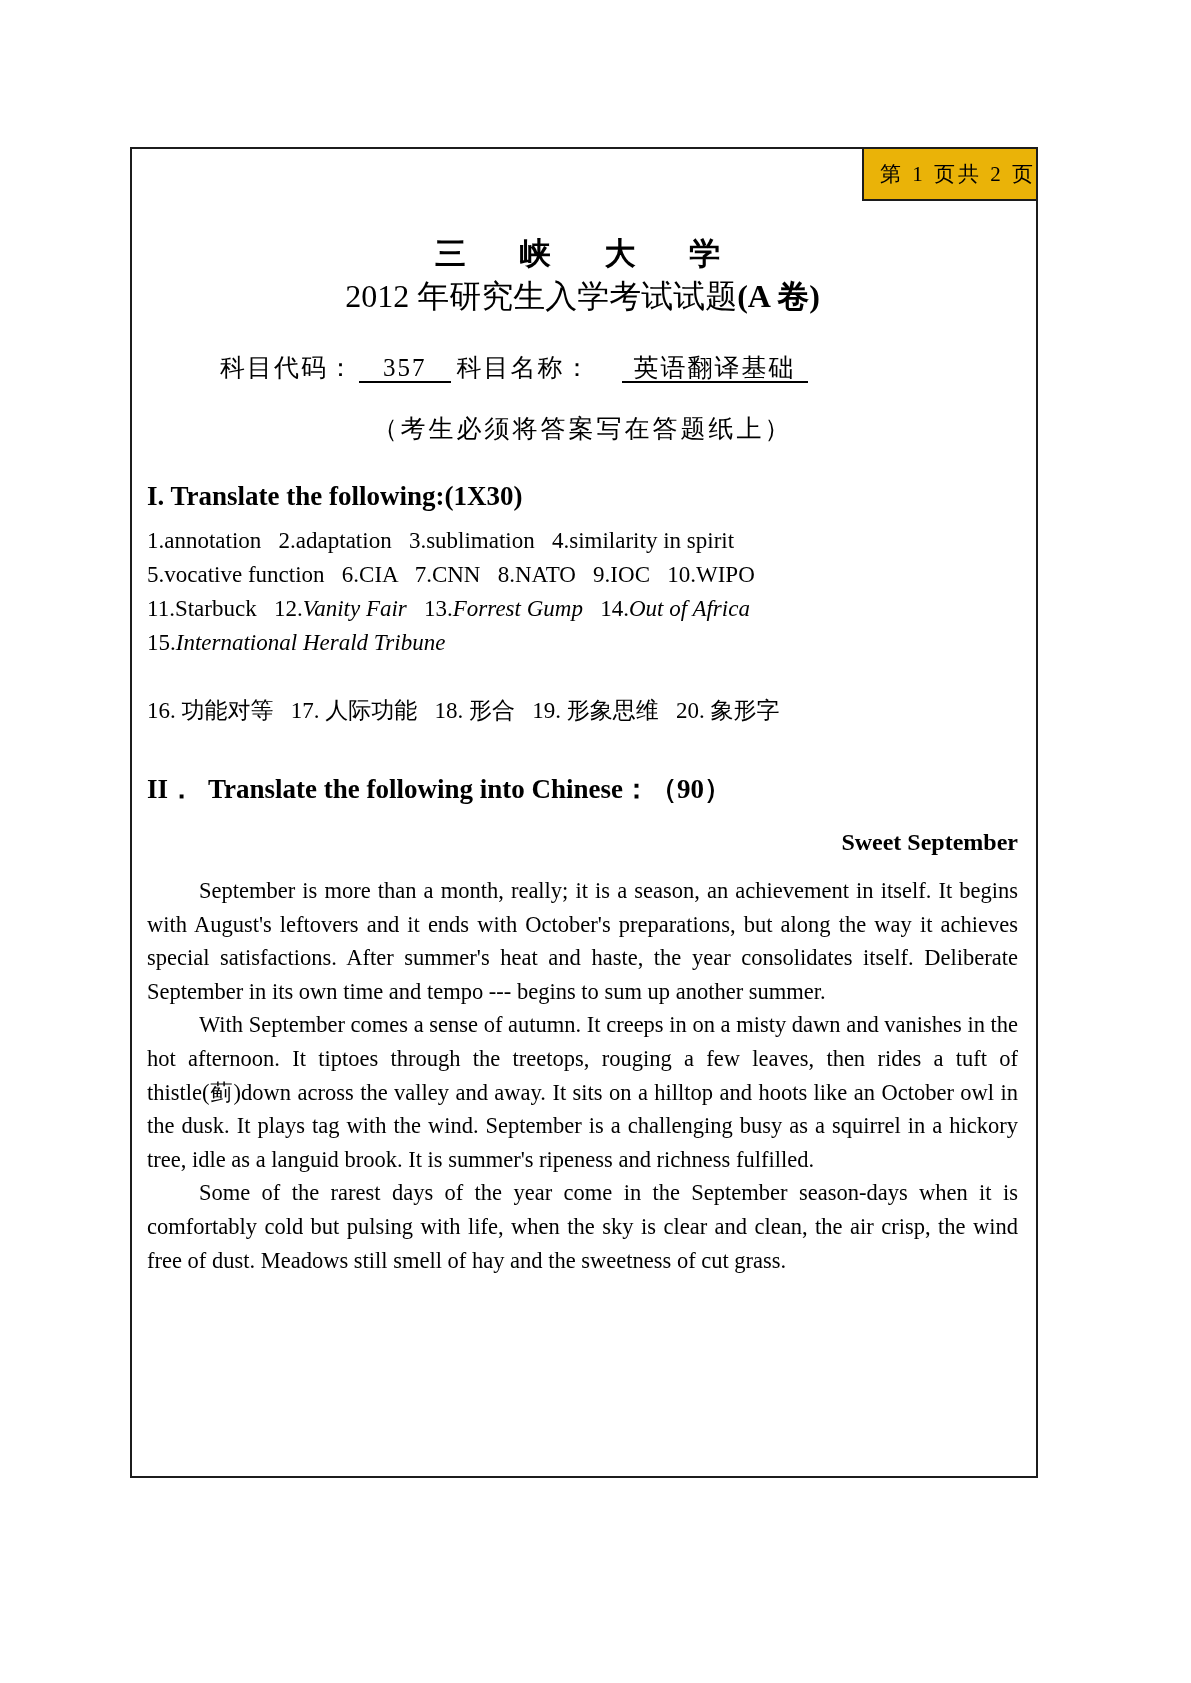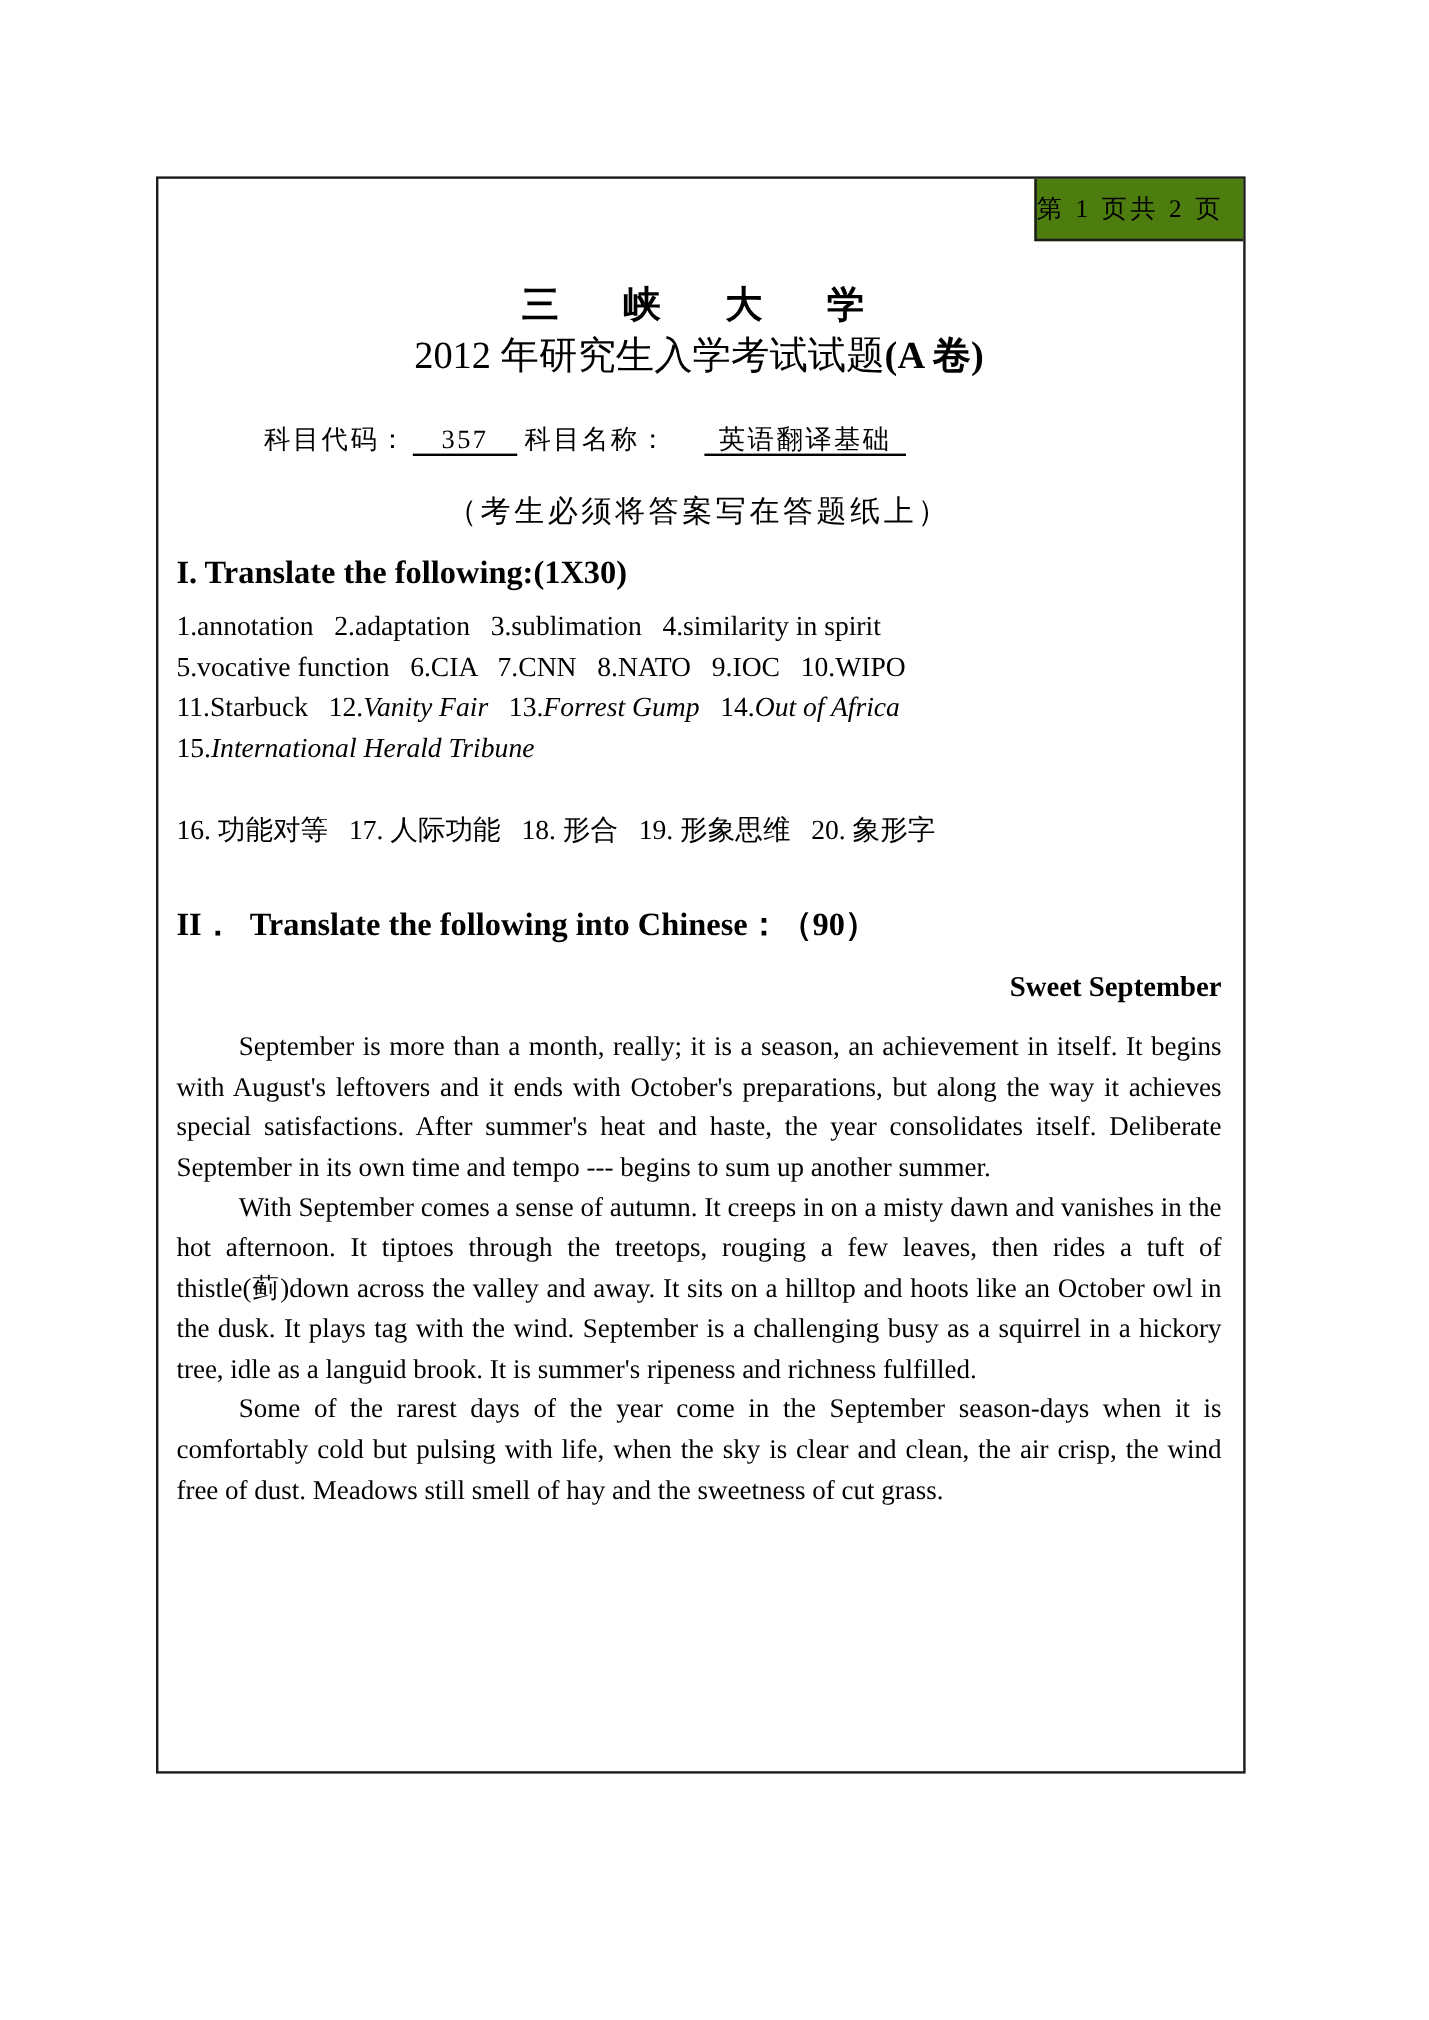--- a/index.html
+++ b/index.html
@@ -14,50 +14,50 @@
     position:absolute; left:130px; top:147px;
     width:908px; height:1331px;
     border:2px solid #1c1c1c;
     padding:0 18px 0 15px;
     overflow:hidden;
   }
   .page-num-box {
     position:absolute; top:-2px; right:-2px;
     width:176px; height:54px;
     border:2px solid #1c1c1c;
-    background:#4d7c0f;
-    display:flex; align-items:center; justify-content:flex-start;
+    background:#eab308;
+    display:flex; align-items:center; justify-content:flex-end;
     font-size:21px; letter-spacing:3px;
   }
   .univ {
     margin-top:84px;
     text-align:center;
     font-size:31px; font-weight:bold;
     letter-spacing:10px; word-spacing:26px;
   }
   .exam-title {
     text-align:center;
     font-size:32px; font-weight:normal;
   }
   .exam-title .variant { font-weight:bold; }
   .subject-line {
     margin-top:32px;
     padding-left:73px;
-    font-size:22px; letter-spacing:2px;
+    font-size:25px; letter-spacing:2px;
     white-space:pre-wrap;
   }
   .u-code { border-bottom:2px solid #000; padding:0 24px; margin-left:4px; margin-right:6px; }
   .u-name { border-bottom:2px solid #000; padding:0 12px; margin-left:30px; }
   .notice {
     margin-top:28px;
     text-align:center;
     font-size:25px; letter-spacing:3px;
   }
   .sec-heading {
-    margin-top:20px;
+    margin-top:36px;
     font-size:27px; font-weight:bold;
     white-space:pre-wrap;
   }
   .item-line { font-size:23px; line-height:34px; white-space:pre-wrap;font-family:Liberation Serif, serif; }
   .en-block { margin-top:12px; }
   .cn-block { margin-top:32px; }
   .cn-block .item-line { line-height:37px; }
   .it { font-style:italic; }
   .sec2-heading { margin-top:42px; }
   .passage-title {

